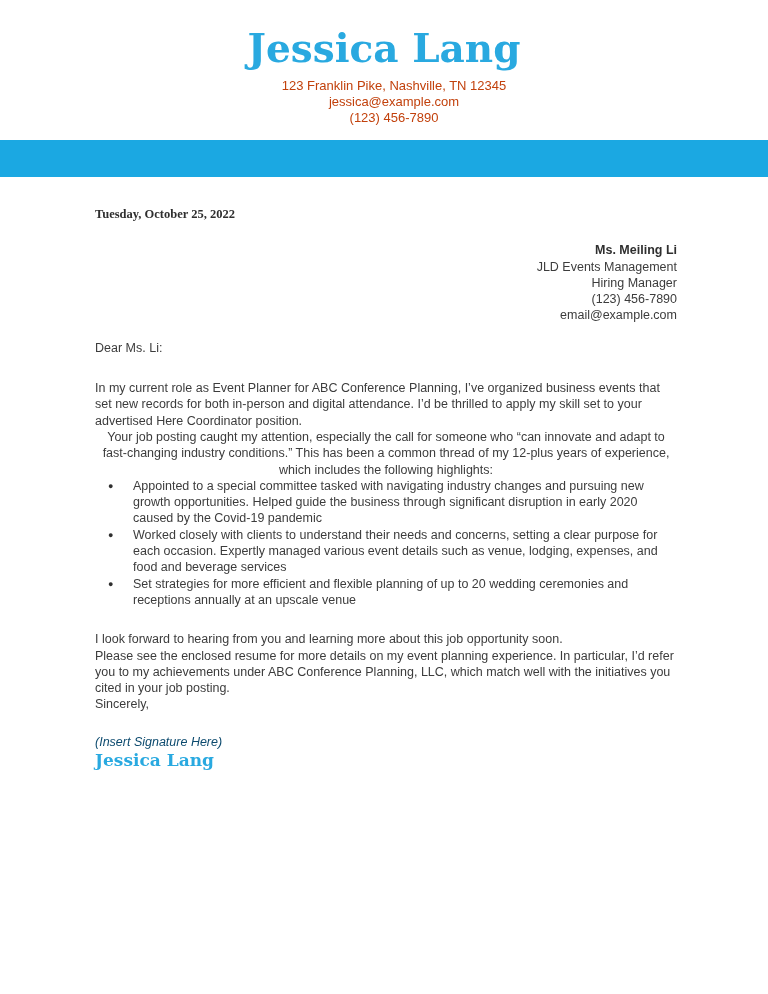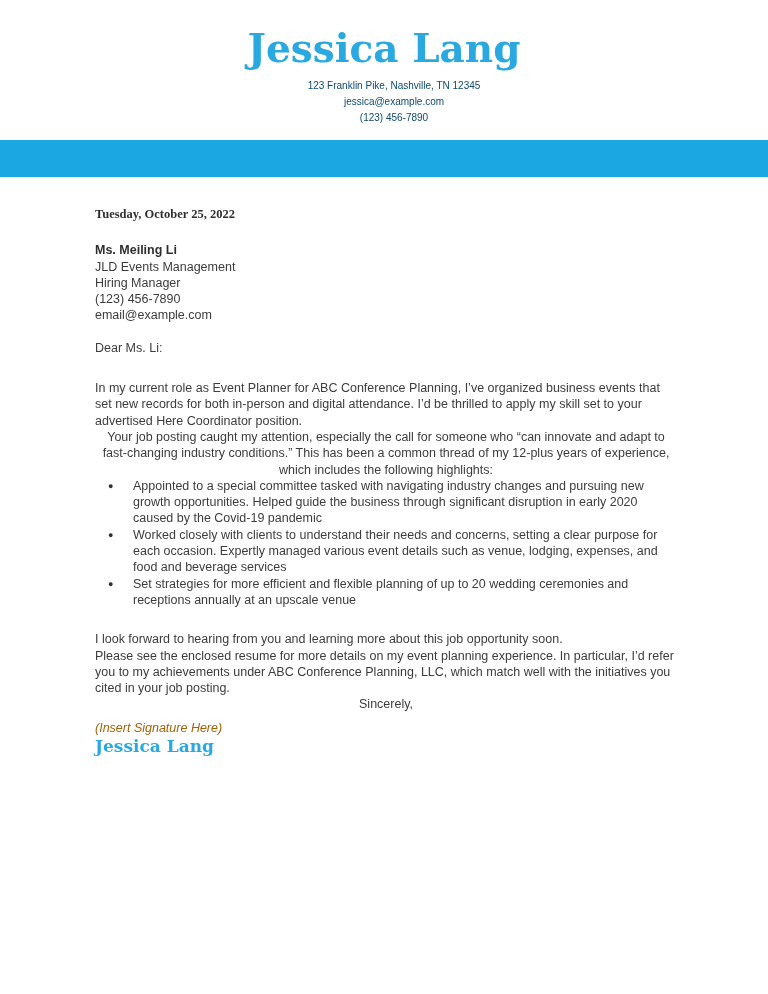--- a/index.html
+++ b/index.html
@@ -26,50 +26,50 @@
   .header-name {
     font-family: "DejaVu Serif", serif;
     font-weight: 700;
     font-size: 39px;
     line-height: 46px;
     color: #29a9e0;
     margin: 0 0 7px 0;
     letter-spacing: 0px;
   }
   .contact-line {
-    font-size: 10px;
+    font-size: 13px;
     line-height: 16px;
-    color: #0c4a6e;
+    color: #c2410c;
     padding-left: 20px;
   }
   .accent-bar {
     height: 37px;
     background: #1ba8e2;
     margin-top: 14px;
     width: 100%;
   }
   
   main.letter-body {
     padding: 29px 91px 0 95px;
     font-size: 12.5px;
     line-height: 16.3px;
     color: #3c3c3c;
   }
   .bold { font-weight: 700; color: #2f2f2f; }
   .italic { font-style: italic; }
   .letter-date { margin: 0 0 20px 0; font-family: Liberation Serif, serif; }
-  .recipient-block { margin: 0 0 12px 0; }
+  .recipient-block { margin: 0 0 12px 0; text-align: right; }
   .salutation { margin: 16px 0 24px 0; }
   p.body-par { margin: 0; }
   .par-1 { margin-bottom: 17px; }
   .par-2 { margin-bottom: 24px; text-align: center; }
   .par-3 { margin-bottom: 23px; }
   .par-4 { margin-bottom: 19px; }
-  .sign-off { margin: 0 0 7px 0; text-align: center; }
-  .signature-placeholder { margin: 0 0 22px 0; color: #a16207; }
+  .sign-off { margin: 0 0 21px 0; }
+  .signature-placeholder { margin: 0 0 22px 0; color: #0c4a6e; }
   .signature-name {
     font-family: "DejaVu Serif", serif;
     font-weight: 700;
     font-size: 17px;
     line-height: 20px;
     color: #29a9e0;
   }
   
   ul.highlights-list {
     list-style: none;

